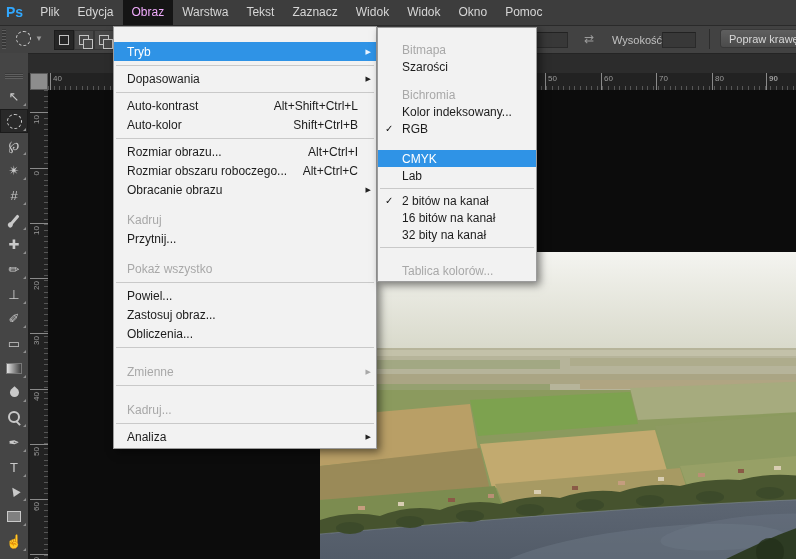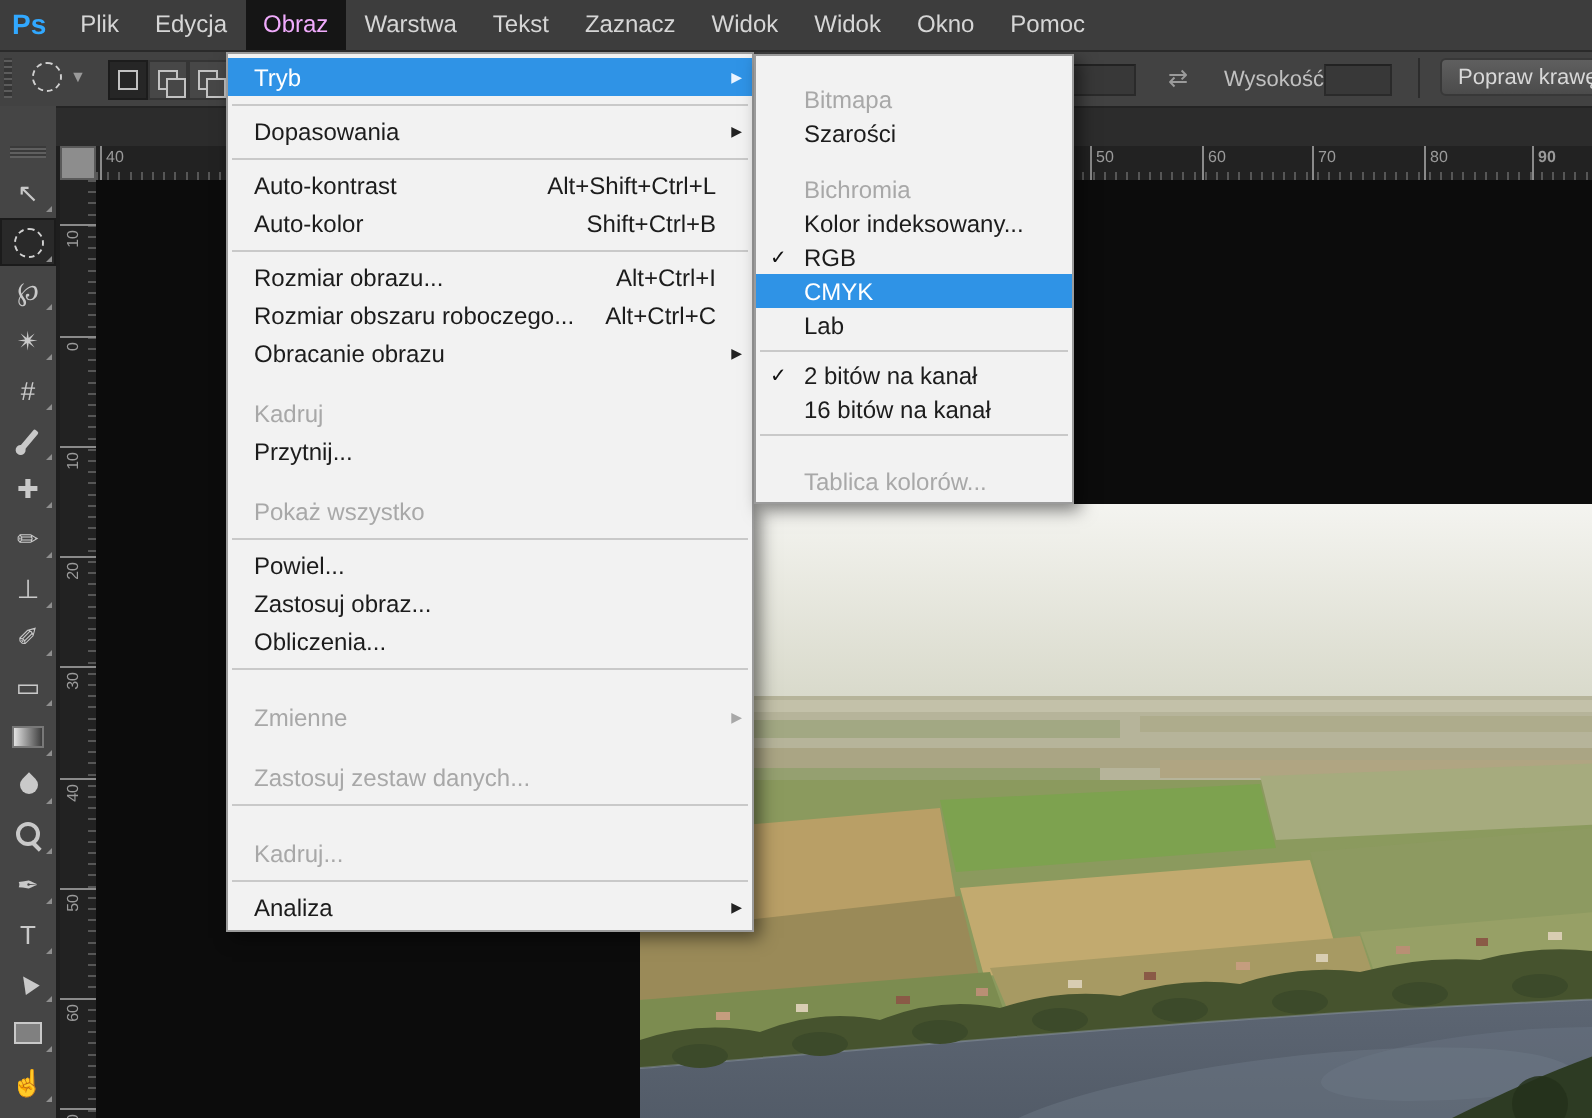--- a/index.html
+++ b/index.html
@@ -79,21 +79,21 @@
   .panel{position:absolute;background:#f2f2f2;border:1px solid #9b9b9b;
          box-shadow:3px 3px 8px rgba(0,0,0,.5);padding:2px 0;box-sizing:border-box;}
   #menu-panel{left:113px;top:26px;width:264px;z-index:30;}
   #submenu-panel{left:377px;top:27px;width:160px;z-index:31;}
   .m-row{height:19px;display:flex;align-items:center;padding:0 6px 0 13px;font-size:12px;
          color:#1c1c1c;position:relative;cursor:default;}
   #submenu-panel .m-row{height:17px;padding-left:24px;}
   .m-short{margin-left:auto;padding-right:12px;}
   .m-arrow{position:absolute;right:5px;font-size:7px;color:#222;}
   .m-check{position:absolute;left:7px;font-size:10px;color:#111;}
-  .m-row.hl{background:#2f93e6;color:#fff;}
+  .m-row.hl{background:#2f93e6;color:#fff;margin-top:13px;}
   .m-row.hl .m-short,.m-row.hl .m-arrow,.m-row.hl .m-check{color:#eaf4ff;}
   .m-row.dis{color:#a8a8a8;margin-top:11px;}
   .m-row.dis .m-arrow,.m-row.dis .m-short{color:#a8a8a8;}
   .m-sep{height:8px;position:relative;}
   .m-sep::after{content:'';position:absolute;left:2px;right:2px;top:50%;border-top:1px solid #c9c9c9;}
 </style>
 </head>
 <body>
 
 <div id="app">
@@ -383,23 +383,20 @@
         <span class="m-label">Zastosuj obraz...</span>
       </div>
       <div class="m-row">
         <span class="m-label">Obliczenia...</span>
       </div>
       <div class="m-sep"></div>
       <div class="m-row dis">
         <span class="m-label">Zmienne</span>
         <span class="m-arrow">▶</span>
       </div>
-      <div class="m-row dis">
-        <span class="m-label">Zastosuj zestaw danych...</span>
-      </div>
       <div class="m-sep"></div>
       <div class="m-row dis">
         <span class="m-label">Kadruj...</span>
       </div>
       <div class="m-sep"></div>
       <div class="m-row">
         <span class="m-label">Analiza</span>
         <span class="m-arrow">▶</span>
       </div>
     </div>
@@ -428,19 +425,22 @@
         <span class="m-label">Lab</span>
       </div>
       <div class="m-sep"></div>
       <div class="m-row">
         <span class="m-check">✓</span>
         <span class="m-label">2 bitów na kanał</span>
       </div>
       <div class="m-row">
         <span class="m-label">16 bitów na kanał</span>
       </div>
+      <div class="m-row">
+        <span class="m-label">32 bity na kanał</span>
+      </div>
       <div class="m-sep"></div>
       <div class="m-row dis">
         <span class="m-label">Tablica kolorów...</span>
       </div>
     </div>
 
 </div>
 
 </body></html>

